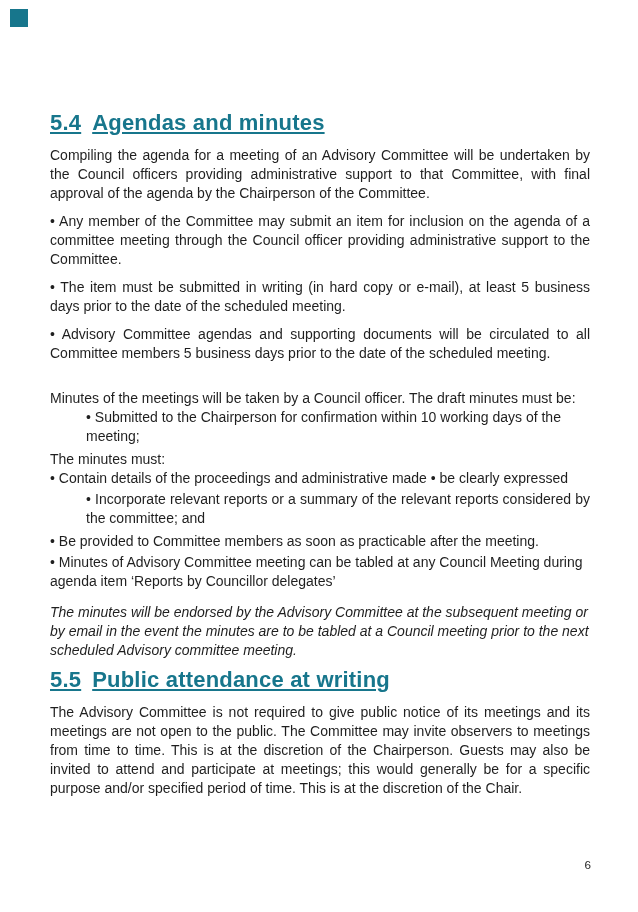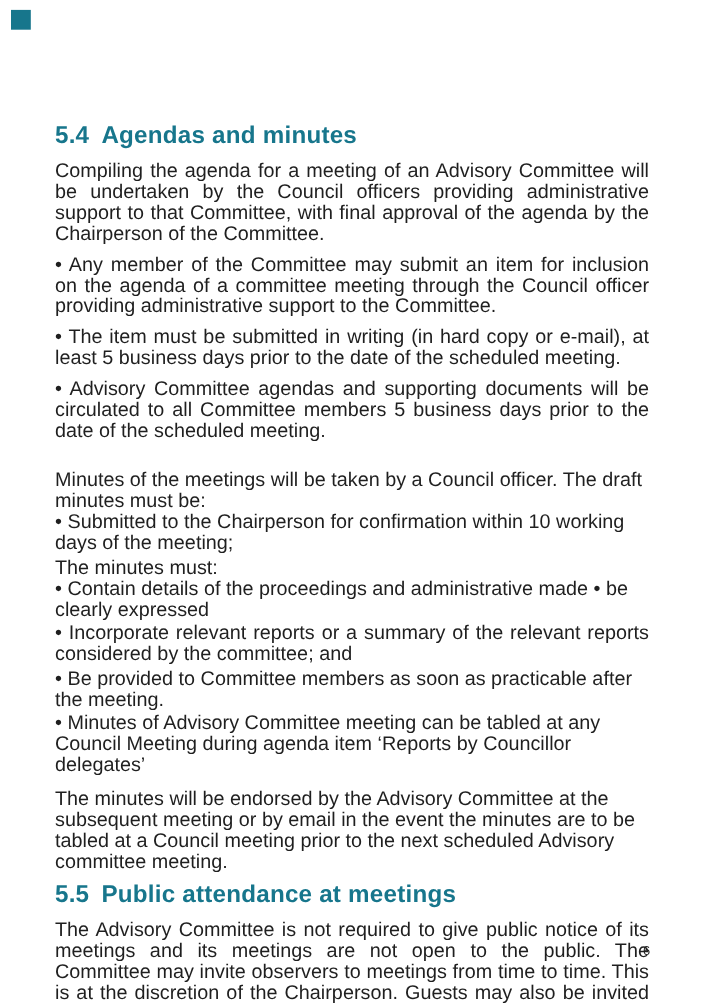--- a/index.html
+++ b/index.html
@@ -28,35 +28,36 @@
     width: 540px;
     padding-top: 112px;
   }
   h1.section-heading {
     margin: 0 0 12px 0;
     font-size: 22px;
     line-height: 22px;
     font-weight: bold;
     color: #17768c;
     letter-spacing: 0.2px;
+    text-decoration: underline;
   }
   h1.section-heading .h-num { margin-right: 11px; }
   .para {
     margin: 0 0 9px 0;
-    font-size: 18px;
+    font-size: 14px;
     line-height: 19px;
     color: #1f1f1f;
   }
   .just { text-align: justify; }
   .m0  { margin-bottom: 0; }
   .m2  { margin-bottom: 2px; }
-  .m4  { margin-bottom: 4px; }
+  .m4  { margin-bottom: 4px; margin-left: 36px; }
   .m13 { margin-bottom: 26px; }
   .m14 { margin-bottom: 14px; }
-  .mt12 { margin-top: 12px; }
+  .mt12 { margin-top: 12px; font-style: italic; }
   .heading-55 { margin-top: 13px; margin-bottom: 13px; }
   .page-number {
     position: absolute;
     right: 47px;
     top: 858px;
     font-size: 11.7px;
     line-height: 14px;
     color: #1f1f1f;
   }
 </style>
@@ -86,21 +87,21 @@
 
     <p class="para m0">The minutes must:</p>
     <p class="para m2">• Contain details of the proceedings and administrative made • be clearly expressed</p>
     <p class="para just m4">• Incorporate relevant reports or a summary of the relevant reports considered by the committee; and</p>
     <p class="para m2">• Be provided to Committee members as soon as practicable after the meeting.</p>
     <p class="para m0">• Minutes of Advisory Committee meeting can be tabled at any Council Meeting during agenda item ‘Reports by Councillor delegates’</p>
 
     <p class="para mt12">The minutes will be endorsed by the Advisory Committee at the subsequent meeting or by email in the event the minutes are to be tabled at a Council meeting prior to the next scheduled Advisory committee meeting.</p>
 
     <h1 class="section-heading heading-55">
-      <span class="h-num">5.5</span><span>Public attendance at meetings</span>
+      <span class="h-num">5.5</span><span>Public attendance at writing</span>
     </h1>
 
     <p class="para just">The Advisory Committee is not required to give public notice of its meetings and its meetings are not open to the public. The Committee may invite observers to meetings from time to time. This is at the discretion of the Chairperson. Guests may also be invited to attend and participate at meetings; this would generally be for a specific purpose and/or specified period of time. This is at the discretion of the Chair.</p>
 
   </div>
 
   <div class="page-number">6</div>
 
 </div>
 

